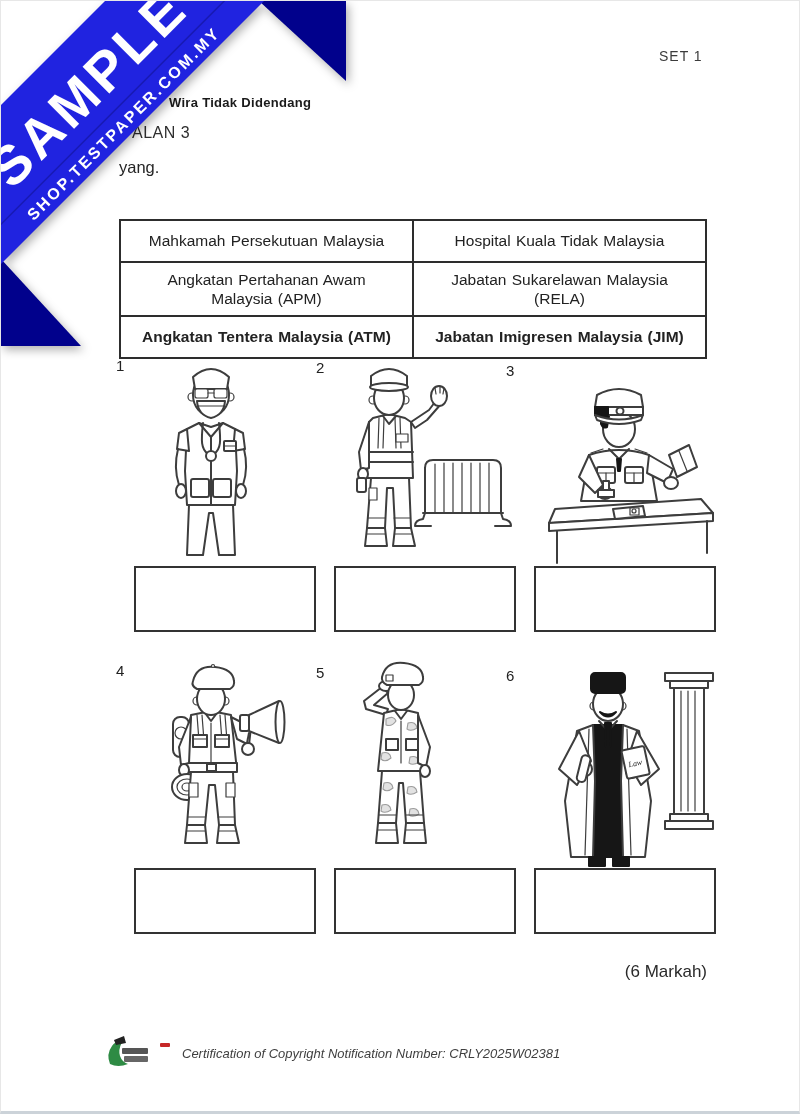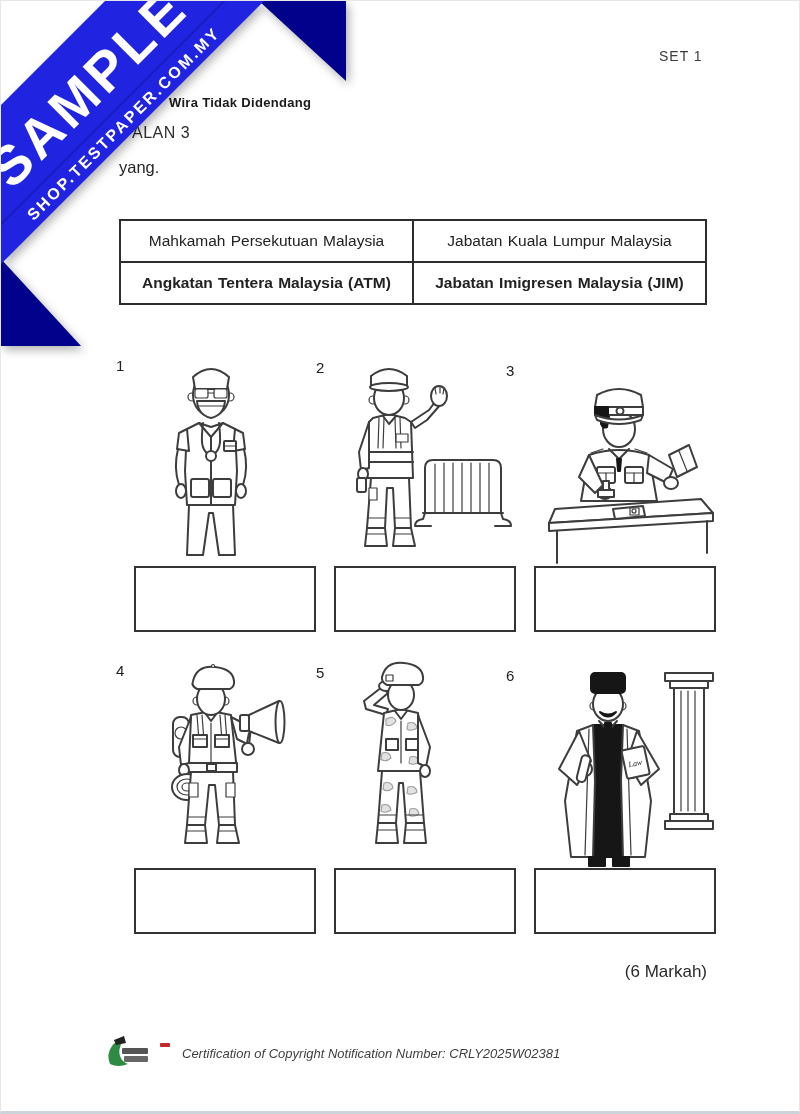--- a/index.html
+++ b/index.html
@@ -64,21 +64,27 @@
 <div class="abs doc-title">Wira Tidak Didendang</div>
 <div class="abs q-label">ALAN 3</div>
 <div class="abs instruction">
   <div class="l2">yang.</div>
 </div>
 
 <table class="bank">
   <tbody>
       <tr class="r1">
     <td>Mahkamah Persekutuan Malaysia</td>
-    <td>Jabatan Kuala Lumpur Malaysia</td>
+    <td>Hospital Kuala Tidak Malaysia</td>
+  </tr>
+  <tr class="r2">
+    <td>Angkatan Pertahanan Awam
+Malaysia (APM)</td>
+    <td>Jabatan Sukarelawan Malaysia
+(RELA)</td>
   </tr>
   <tr class="r3">
     <td>Angkatan Tentera Malaysia (ATM)</td>
     <td>Jabatan Imigresen Malaysia (JIM)</td>
   </tr>
 </tbody>
   </table>
 
 <div class="abs qnum" style="left:115px;top:356px">1</div>
 <div class="abs qnum" style="left:315px;top:358px">2</div>

